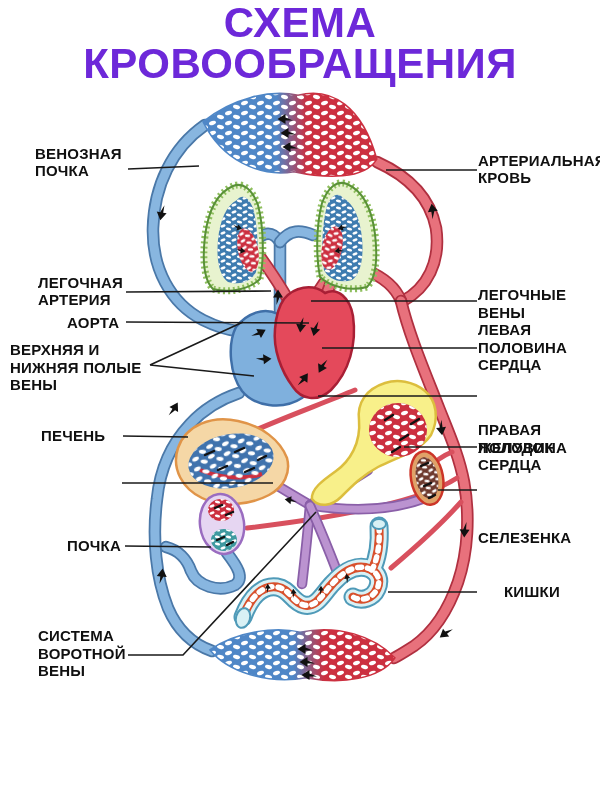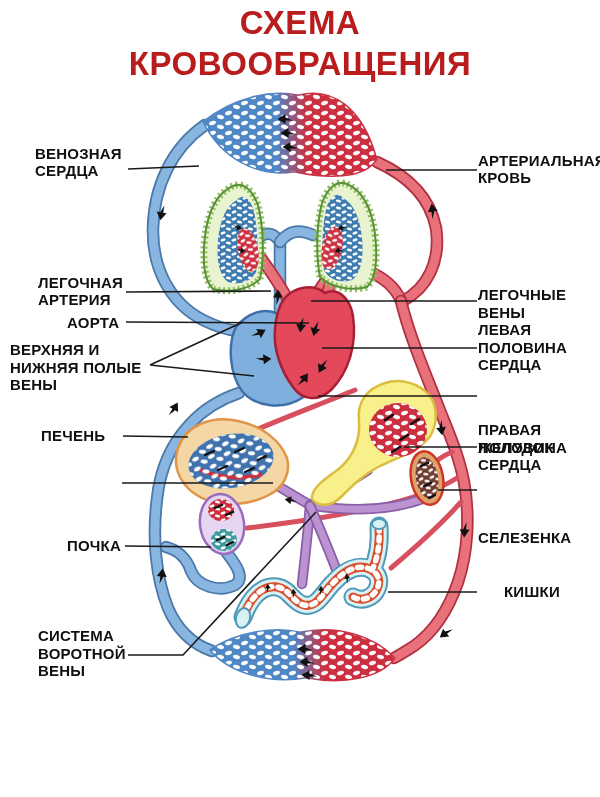--- a/index.html
+++ b/index.html
@@ -1,20 +1,20 @@
 <!DOCTYPE html>
 <html><head>
 <meta charset="utf-8">
 <style>
   html,body{margin:0;padding:0;background:#fff;}
   .stage{position:relative;width:600px;height:797px;background:#ffffff;overflow:hidden;
          font-family:"Liberation Sans",sans-serif;}
   .diagram-svg{position:absolute;left:0;top:0;}
   .title{position:absolute;left:0;top:2px;width:100%;text-align:center;
-         font-weight:bold;font-size:33px;line-height:41px;color:#b91c1c;letter-spacing:.5px;}
+         font-weight:bold;font-size:42px;line-height:41px;color:#6d28d9;letter-spacing:.5px;}
   .lbl{position:absolute;font-weight:bold;font-size:15px;line-height:17px;color:#101010;
        white-space:pre-line;letter-spacing:.2px;}
   .lh17-5{line-height:17.5px;}
   
   .bOut{fill:none;stroke:#4a78a8;stroke-width:12.5;stroke-linecap:round;}
   .bIn {fill:none;stroke:#88b6e0;stroke-width:9;stroke-linecap:round;}
   .rOut{fill:none;stroke:#b03040;stroke-width:12.5;stroke-linecap:round;}
   .rIn {fill:none;stroke:#e8717c;stroke-width:9;stroke-linecap:round;}
   .pOut{fill:none;stroke:#8a5fa8;stroke-width:10.5;stroke-linecap:round;}
   .pIn {fill:none;stroke:#bb93d0;stroke-width:7;stroke-linecap:round;}
@@ -224,21 +224,21 @@
       <use href="#arrowP" transform="translate(348,583) rotate(-100) scale(0.6)"></use>
     </g>
   </svg>
 
   <div class="title">
     <span style="display:block">СХЕМА</span>
     <span style="display:block">КРОВООБРАЩЕНИЯ</span>
   </div>
 
   <div class="lbl" style="left:35px;top:145px;">ВЕНОЗНАЯ
-СЕРДЦА</div>
+ПОЧКА</div>
   <div class="lbl" style="left:38px;top:274px;">ЛЕГОЧНАЯ
 АРТЕРИЯ</div>
   <div class="lbl" style="left:67px;top:314px;">АОРТА</div>
   <div class="lbl lh17-5" style="left:10px;top:341px;">ВЕРХНЯЯ И
 НИЖНЯЯ ПОЛЫЕ
 ВЕНЫ</div>
   <div class="lbl" style="left:41px;top:427px;">ПЕЧЕНЬ</div>
   <div class="lbl" style="left:67px;top:537px;">ПОЧКА</div>
   <div class="lbl lh17-5" style="left:38px;top:627px;">СИСТЕМА
 ВОРОТНОЙ

